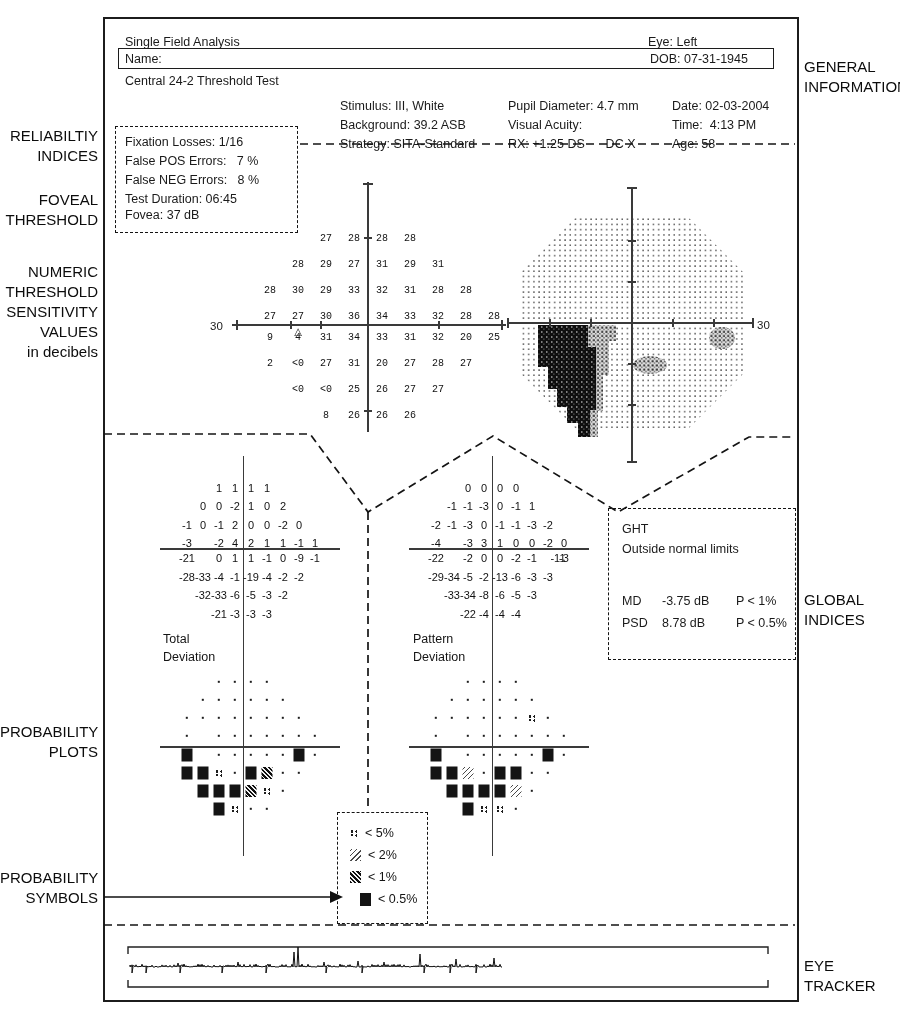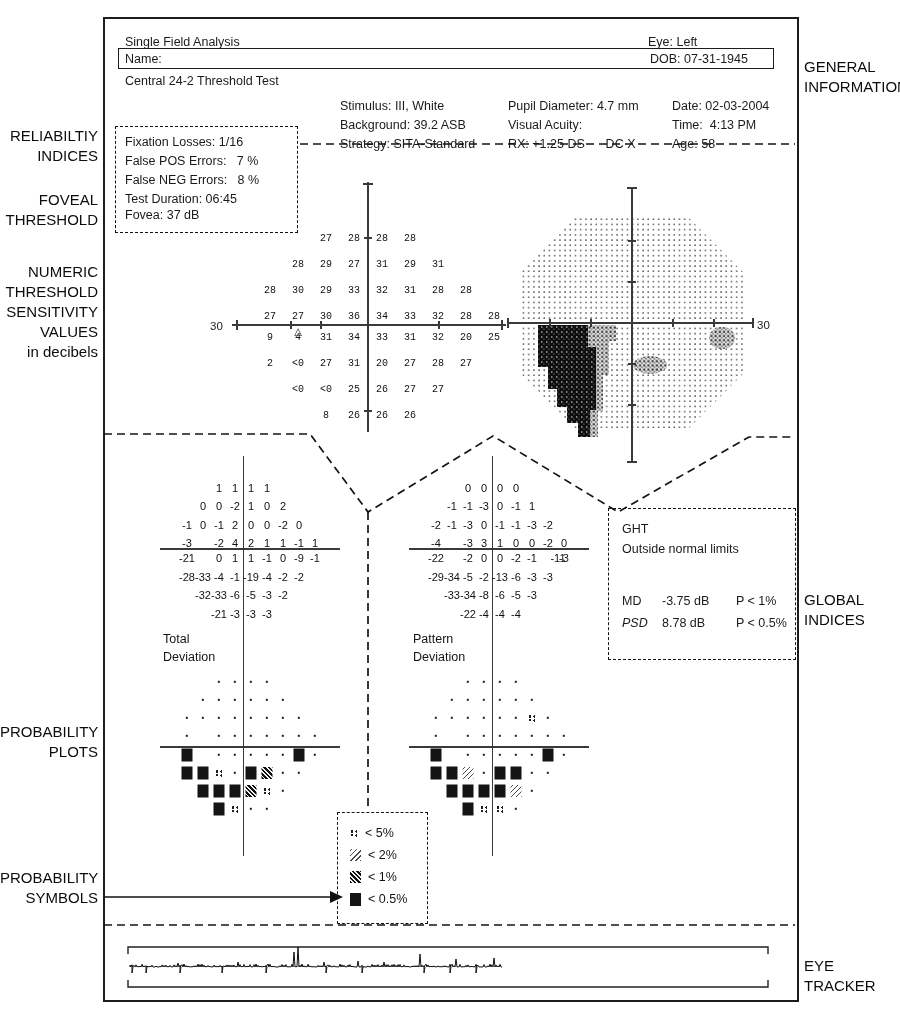--- a/index.html
+++ b/index.html
@@ -145,37 +145,37 @@
 
   <div class="plab" style="left:163px;top:630px;">Total
 Deviation</div>
   <div class="plab" style="left:413px;top:630px;">Pattern
 Deviation</div>
 
   <div class="dbox" style="left:608px;top:508px;width:186px;height:150px;"></div>
   <div class="txt" style="left:622px;top:520px;">GHT</div>
   <div class="txt" style="left:622px;top:540px;">Outside normal limits</div>
   <div class="txt" style="left:622px;top:592px;"><span style="display:inline-block;width:40px;">MD</span><span style="display:inline-block;width:74px;">-3.75 dB</span><span>P &lt; 1%</span></div>
-  <div class="txt" style="left:622px;top:614px;"><span style="display:inline-block;width:40px;font-style:italic;">PSD</span><span style="display:inline-block;width:74px;">8.78 dB</span><span>P &lt; 0.5%</span></div>
+  <div class="txt" style="left:622px;top:614px;"><span style="display:inline-block;width:40px;">PSD</span><span style="display:inline-block;width:74px;">8.78 dB</span><span>P &lt; 0.5%</span></div>
 
   <div class="dbox" style="left:337px;top:812px;width:89px;height:110px;"></div>
   <div id="legend-rows">
       <div class="lrow" style="left: 350px; top: 825px;">
         <span class="sy sy-p5"></span>
         <span>&lt; 5%</span>
       </div>
       <div class="lrow" style="left: 350px; top: 847px;">
         <span class="sy sy-p2"></span>
         <span>&lt; 2%</span>
       </div>
       <div class="lrow" style="left: 350px; top: 869px;">
         <span class="sy sy-p1"></span>
         <span>&lt; 1%</span>
       </div>
-      <div class="lrow" style="left: 350px; top: 891px;">
+      <div class="lrow" style="left: 360px; top: 891px;">
         <span class="sy sy-p05"></span>
         <span>&lt; 0.5%</span>
       </div>
     </div>
 
   <svg style="left:0;top:0;" width="900" height="1015" viewBox="0 0 900 1015">
     <g stroke="#141414" stroke-width="1.7" fill="none" stroke-dasharray="8 5">
       <path d="M300,144 H795"></path>
       <path d="M104,434 H310 L368,512 L493,436 L618,512 L749,437 H795"></path>
       <path d="M368,512 V810"></path>

